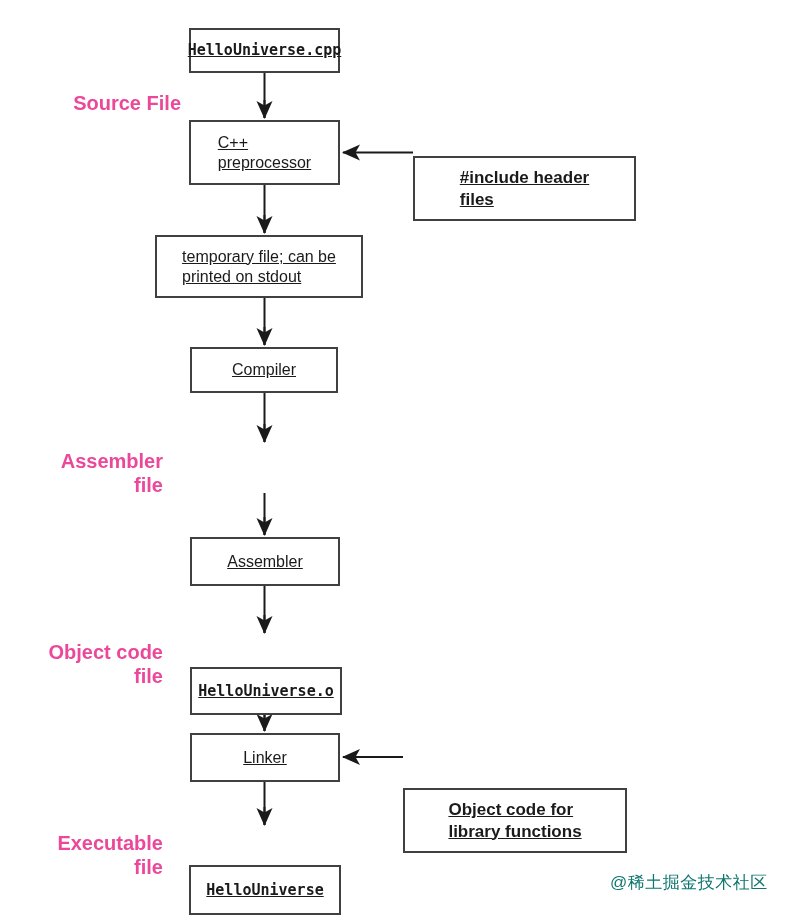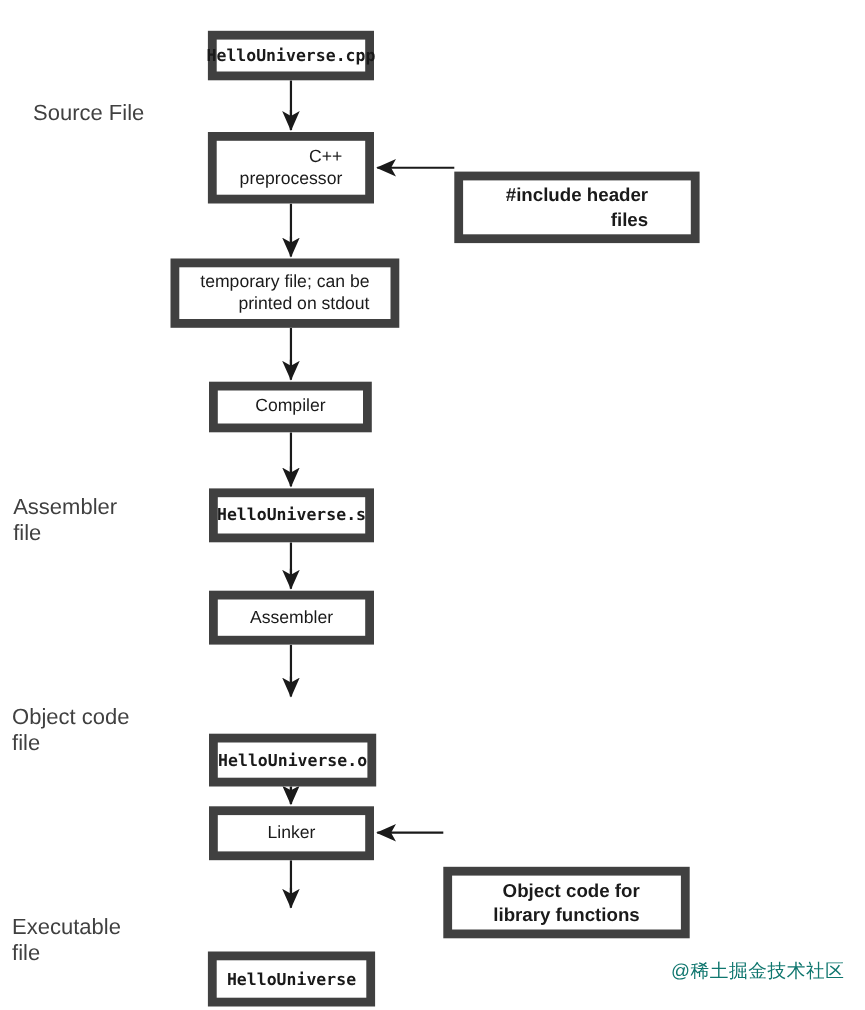--- a/index.html
+++ b/index.html
@@ -11,29 +11,30 @@
     position: relative;
     width: 786px;
     height: 918px;
     background: #ffffff;
     font-family: "Liberation Sans", sans-serif;
     color: #1a1a1a;
     overflow: hidden;
   }
   .box {
     position: absolute;
-    border: 8px solid #404040;
+    border: 2px solid #404040;
     background: #ffffff;
     display: flex;
     align-items: center;
     justify-content: center;
-    text-align: right;
+    text-align: left;
     white-space: pre-line;
     box-sizing: border-box;
     line-height: 1.25;
+    text-decoration: underline;
   }
   .box.sans {
     font-family: "Liberation Sans", sans-serif;
     font-size: 16px;
     font-weight: 400;
   }
   .box.sans-bold {
     font-family: "Liberation Sans", sans-serif;
     font-size: 17px;
     font-weight: 700;
@@ -42,25 +43,25 @@
   .box.mono {
     font-family: "DejaVu Sans Mono", monospace;
     font-size: 15px;
     font-weight: 700;
     letter-spacing: 0px;
   }
   .stage-label {
     position: absolute;
     font-family: "Liberation Sans", sans-serif;
     font-size: 20px;
-    font-weight: 400;
-    text-align: left;
+    font-weight: 700;
+    text-align: right;
     white-space: pre-line;
     line-height: 1.18;
-    color: #404040;
+    color: #ec4899;
   }
   .arrow-layer {
     position: absolute;
     left: 0;
     top: 0;
     width: 786px;
     height: 918px;
     pointer-events: none;
   }
   .watermark {
@@ -134,21 +135,20 @@
 file</div>
   <div class="stage-label pos-label-executable">Executable
 file</div>
 
   <div class="box mono pos-cpp-file">HelloUniverse.cpp</div>
   <div class="box sans pos-preprocessor">C++
 preprocessor</div>
   <div class="box sans pos-temp-file">temporary file; can be
 printed on stdout</div>
   <div class="box sans pos-compiler">Compiler</div>
-  <div class="box mono pos-asm-file">HelloUniverse.s</div>
   <div class="box sans pos-assembler">Assembler</div>
   <div class="box mono pos-obj-file">HelloUniverse.o</div>
   <div class="box sans pos-linker">Linker</div>
   <div class="box mono pos-exe-file">HelloUniverse</div>
 
   <div class="box sans-bold pos-include">#include header
 files</div>
   <div class="box sans-bold pos-libobj">Object code for
 library functions</div>
 

